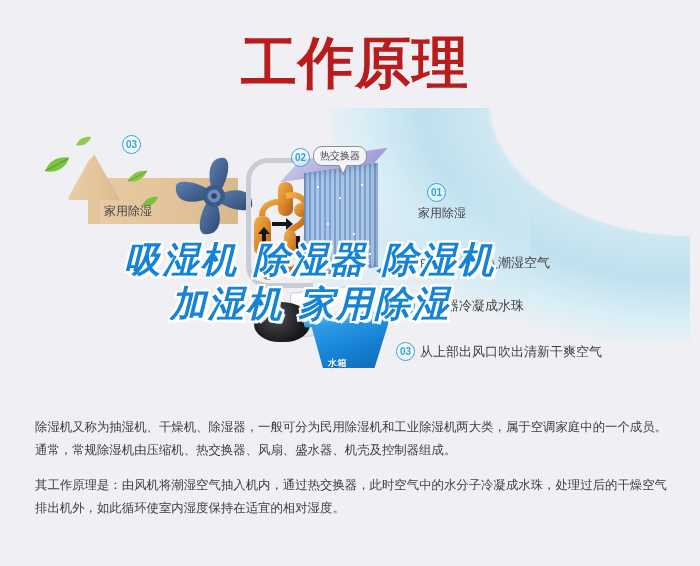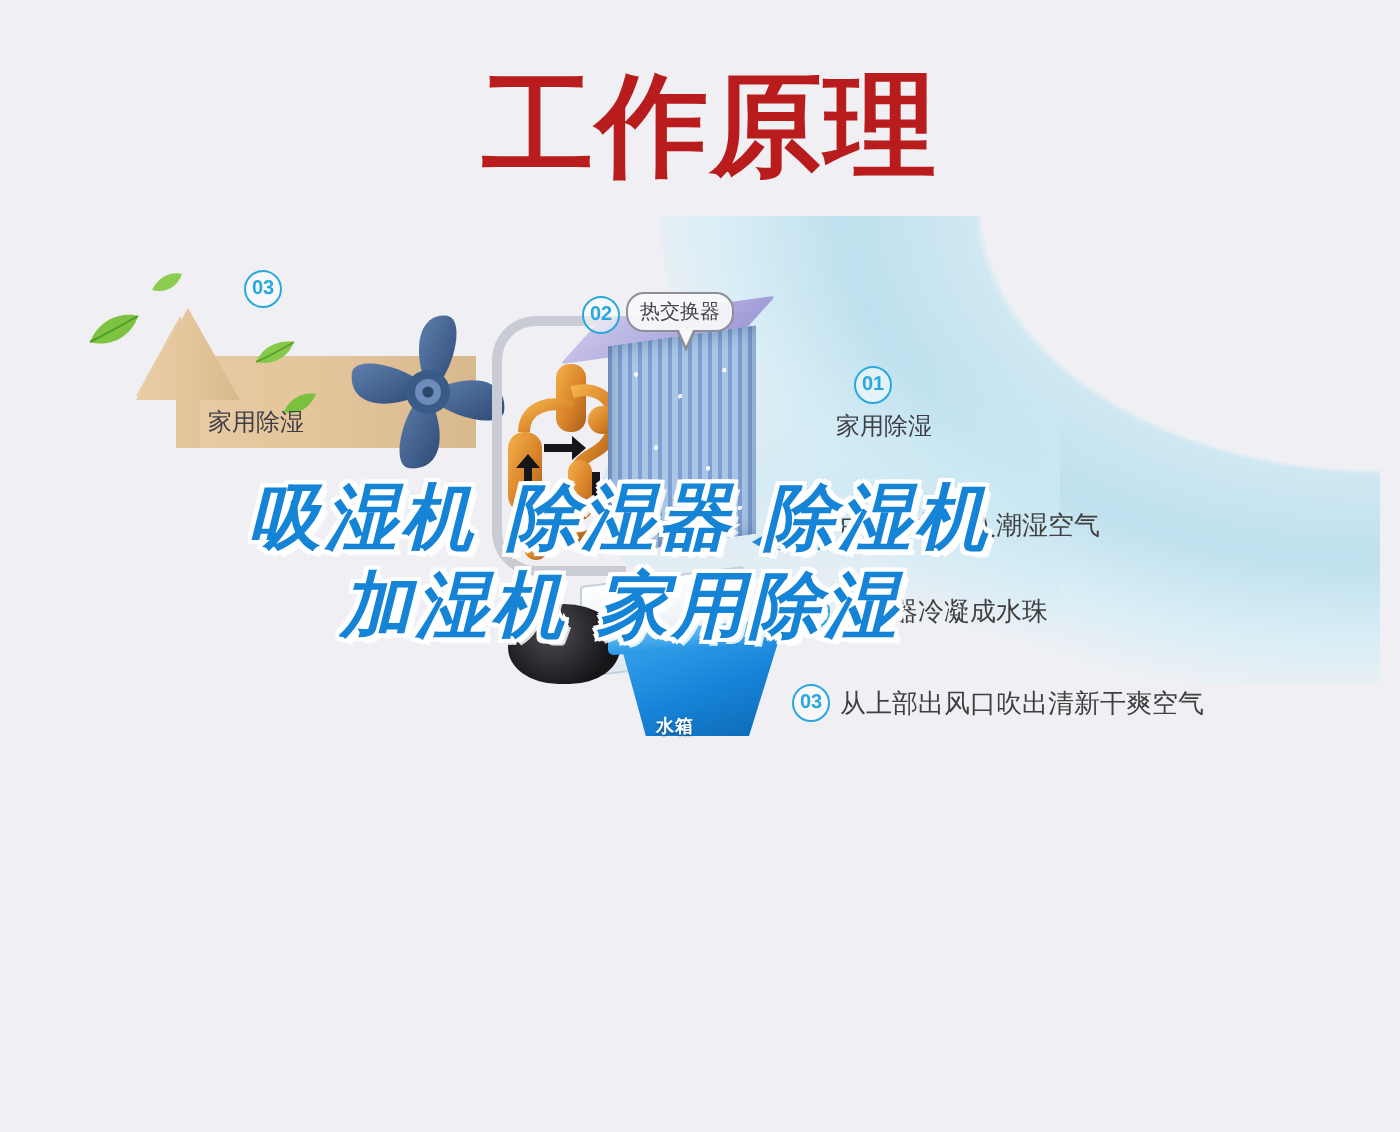--- a/index.html
+++ b/index.html
@@ -501,14 +501,18 @@
       <span class="anno-text">从上部出风口吹出清新干爽空气</span>
     </div>
 
   </div>
 
   <div id="watermark">
     <div class="wm-line">吸湿机 除湿器 除湿机</div>
     <div class="wm-line">加湿机 家用除湿</div>
   </div>
 
+  <div id="copy">
+    <p class="para">除湿机又称为抽湿机、干燥机、除湿器，一般可分为民用除湿机和工业除湿机两大类，属于空调家庭中的一个成员。通常，常规除湿机由压缩机、热交换器、风扇、盛水器、机壳及控制器组成。</p>
+    <p class="para">其工作原理是：由风机将潮湿空气抽入机内，通过热交换器，此时空气中的水分子冷凝成水珠，处理过后的干燥空气排出机外，如此循环使室内湿度保持在适宜的相对湿度。</p>
+  </div>
 
 </div>
 
 </body></html>

